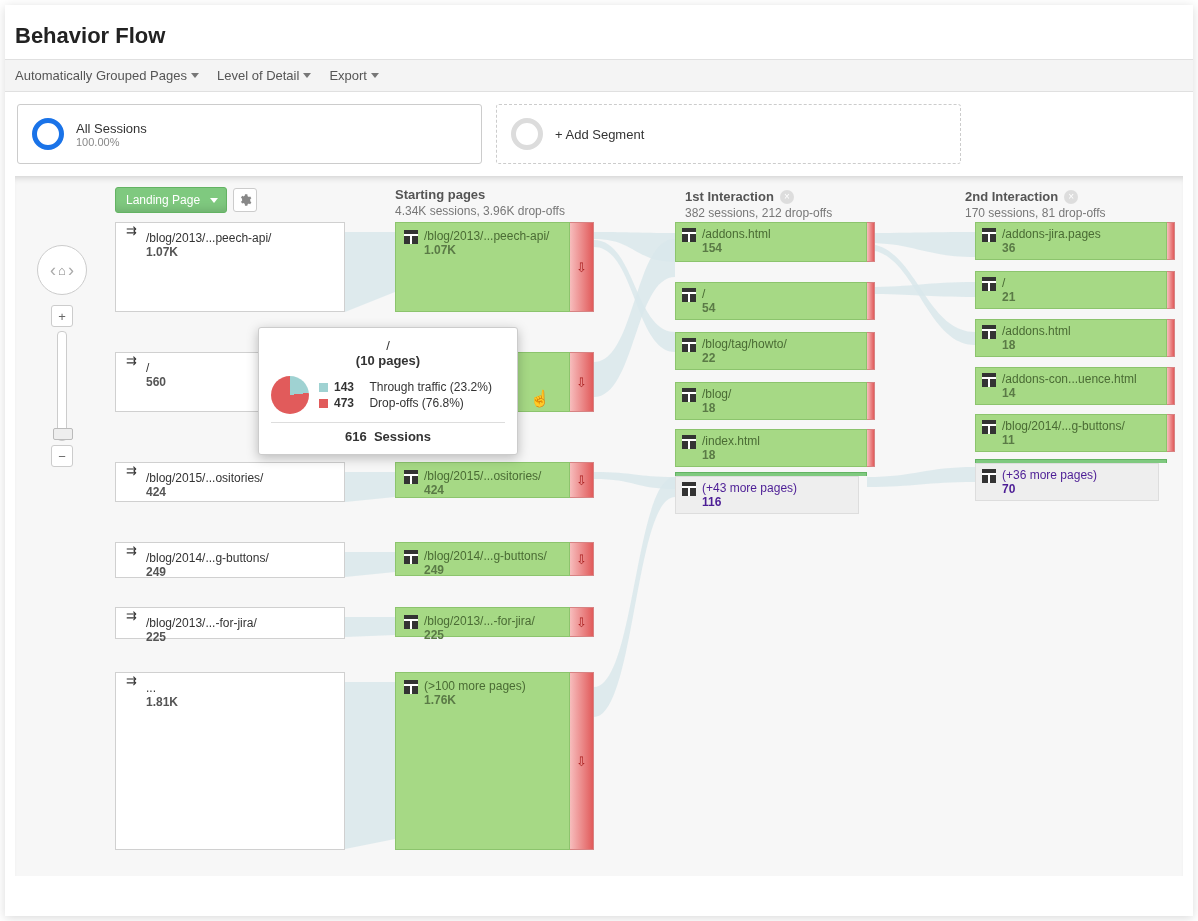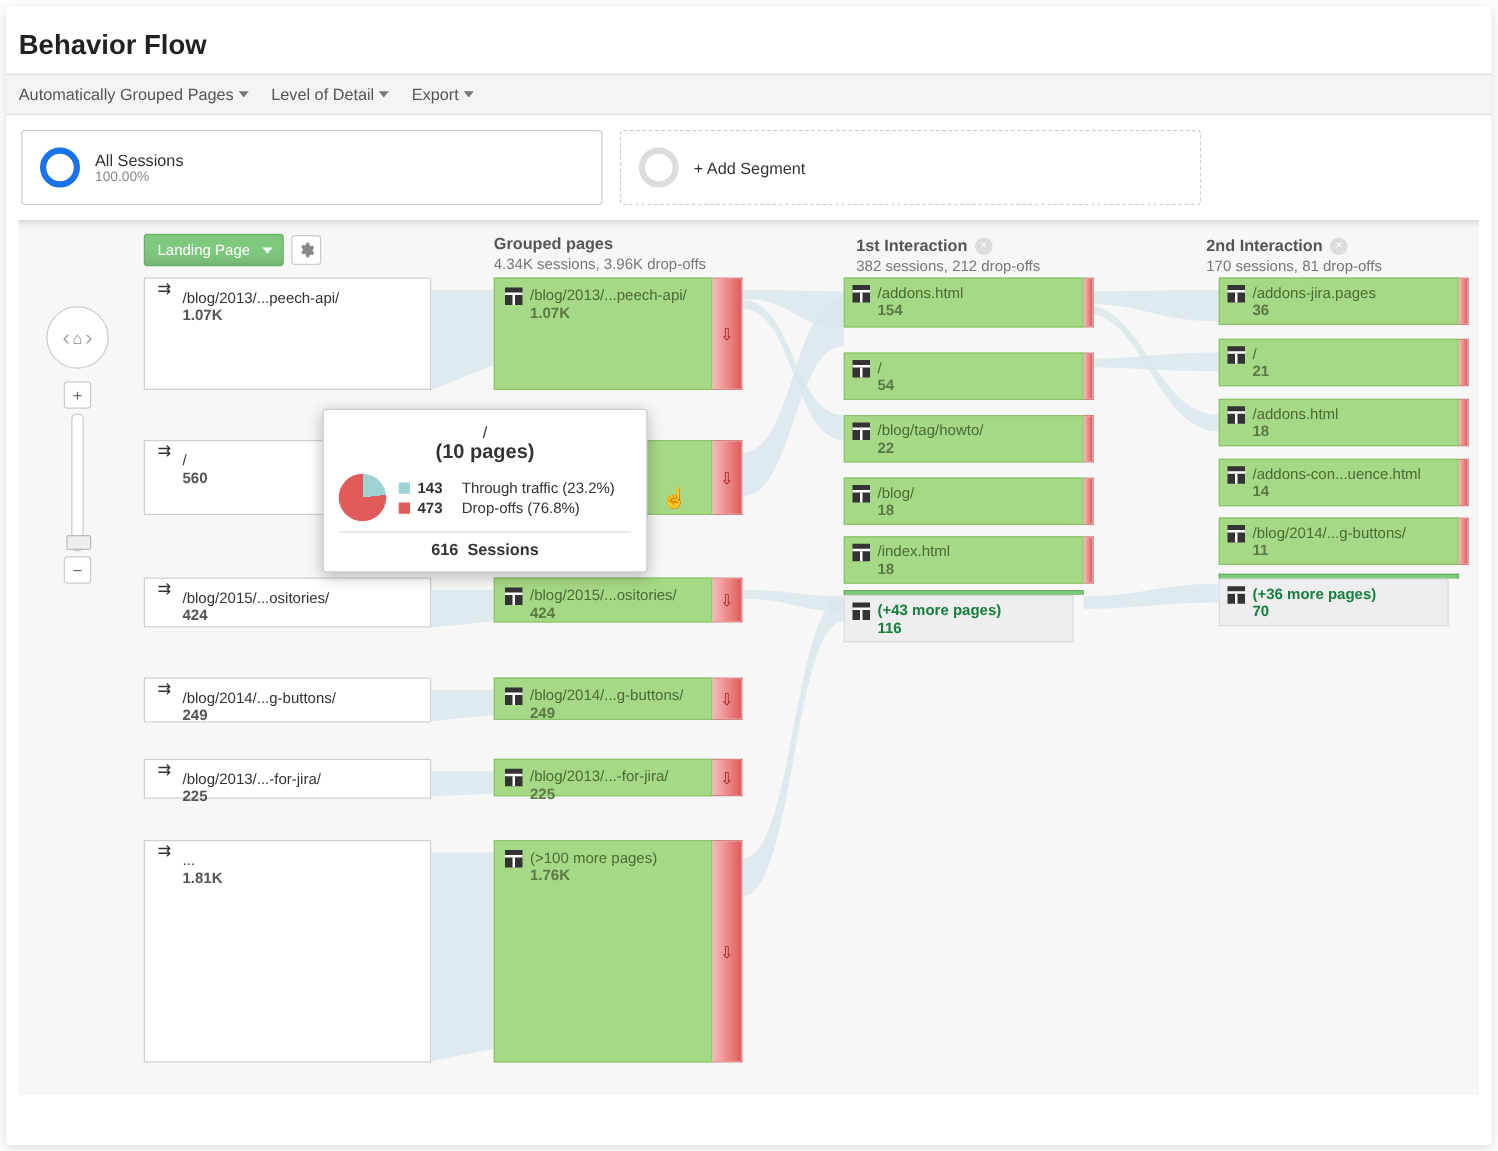--- a/index.html
+++ b/index.html
@@ -64,31 +64,31 @@
   .blk-icon::before { content:''; position:absolute; left:0; right:0; top:4px; height:2px; background:#fff; }
   .blk-icon::after { content:''; position:absolute; top:6px; bottom:0; left:6px; width:2px; background:#fff; }
 
   
   .snode { position:absolute; display:flex; width:200px; }
   .sbody { background:#a6d985; border:1px solid #8cc46d; padding:4px 6px; width:calc(100% - 8px); display:flex; gap:6px; }
   .sbody.more { background:#eee; border:1px solid #ddd; }
   .sdrop { width:8px; background: linear-gradient(to right, #f7bdbd, #e15b5b); border:1px solid #d78383; border-left:none; }
   .sbody .ttl { font-size:12px; color:#4a6b34; }
   .sbody .cnt { font-size:12px; color:#5a7a46; font-weight:bold; }
-  .sbody.more .ttl, .sbody.more .cnt { color:#15803d;font-weight:bold; }
+  .sbody.more .ttl, .sbody.more .cnt { color:#4c1d95; }
   .more-hdr { background:#7fc97f; height:4px; width:100%; border:1px solid #63b363; border-bottom:none;}
 
   
   .conn-svg { position:absolute; inset:0; width:100%; height:100%; pointer-events:none; }
   .conn { fill:#d9e8eb; opacity:0.85; }
 
   
   .tooltip { position:absolute; background:#fff; border:1px solid #ccc; border-radius:3px; box-shadow:0 3px 12px rgba(0,0,0,0.25); width:260px; padding:10px 12px; z-index:10; }
   .tt-title { text-align:center; font-size:13px; color:#333; }
-  .tt-sub { text-align:center; font-size:16px; color:#333; font-weight:bold; margin-bottom:8px; }
+  .tt-sub { text-align:center; font-size:13px; color:#333; font-weight:bold; margin-bottom:8px; }
   .tt-body { display:flex; gap:10px; align-items:center; }
   .pie { width:38px; height:38px; border-radius:50%; background: conic-gradient(#9fd2d2 0deg 83.5deg, #e15b5b 83.5deg 360deg); flex-shrink:0; }
   .pie-wrap { position:relative; }
   .tt-legend { font-size:12px; color:#333;text-align:right; }
   .tt-legend .row { display:flex; align-items:center; gap:6px; margin:2px 0; }
   .sw { width:9px; height:9px; }
   .sw.teal { background:#9fd2d2; }
   .sw.red { background:#e15b5b; }
   .tt-foot { border-top:1px solid #ddd; margin-top:8px; padding-top:6px; text-align:center; font-size:13px; color:#333; font-weight:bold; }
   .cursor { position:absolute; font-size:16px; }
@@ -178,21 +178,21 @@
           <div class="dim-select"><span>Landing Page</span></div>
           <div class="gear-btn">
             <svg class="gear-icon" viewBox="0 0 24 24" fill="#888">
                 <path d="M12 8a4 4 0 1 0 0 8 4 4 0 0 0 0-8zm9 4a7 7 0 0 0-.1-1.2l2-1.6-2-3.4-2.4 1a7 7 0 0 0-2-1.2L16 2h-4l-.5 2.6a7 7 0 0 0-2 1.2l-2.4-1-2 3.4 2 1.6A7 7 0 0 0 7 12c0 .4 0 .8.1 1.2l-2 1.6 2 3.4 2.4-1a7 7 0 0 0 2 1.2L12 22h4l.5-2.6a7 7 0 0 0 2-1.2l2.4 1 2-3.4-2-1.6c.1-.4.1-.8.1-1.2z"></path>
               </svg>
           </div>
         </div>
       </div>
 
       <div class="col c1">
-        <div class="col-header">Grouped pages</div>
+        <div class="col-header">Starting pages</div>
         <div class="col-sub">4.34K sessions, 3.96K drop-offs</div>
       </div>
 
       <div class="col c2">
         <div class="col-sub">
             <span class="col-header">1st Interaction</span>
         <span class="close-dot">×</span>
           </div>
         <div class="col-sub">382 sessions, 212 drop-offs</div>
       </div>

